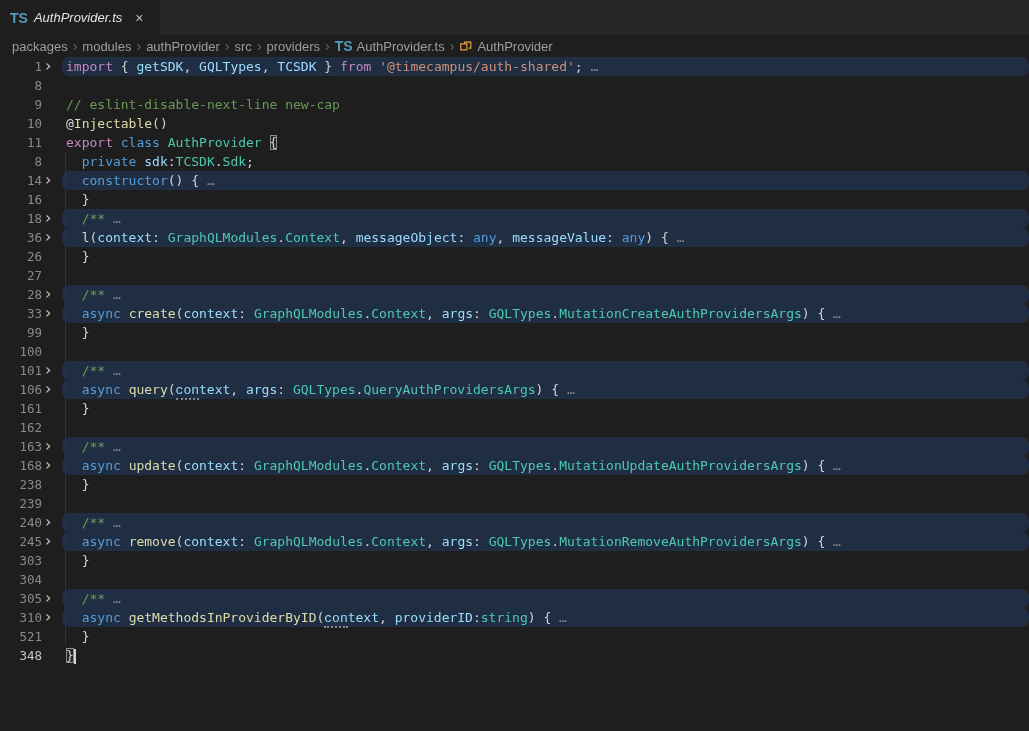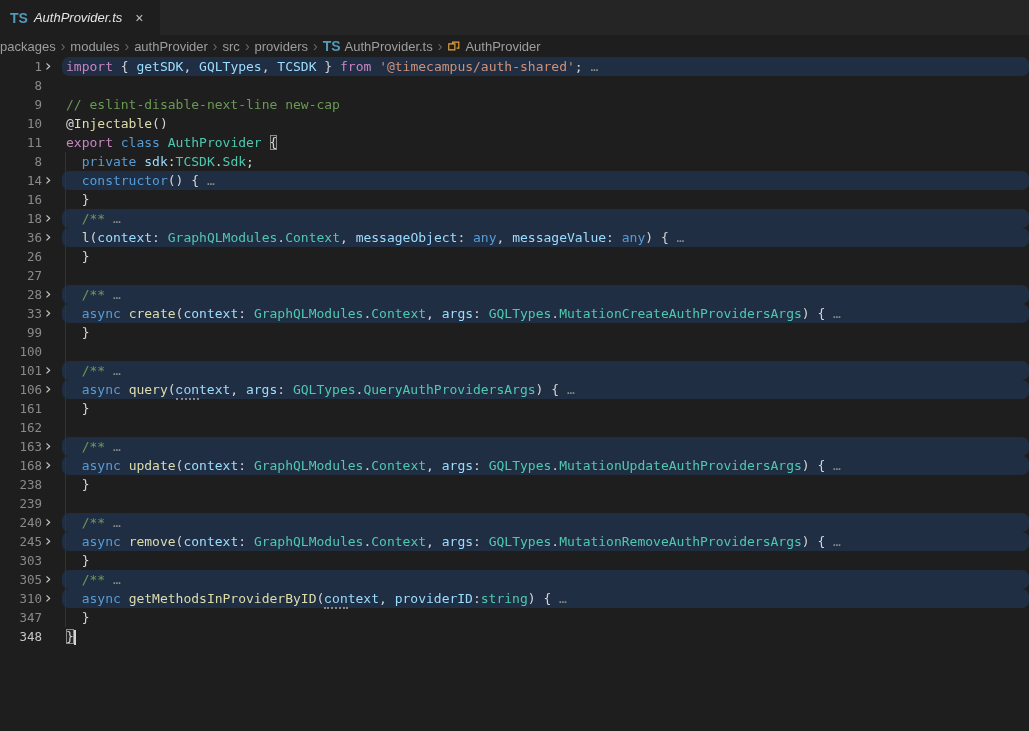--- a/index.html
+++ b/index.html
@@ -30,21 +30,21 @@
     white-space:nowrap;
   }
   .tab-close{
     margin-left:10px;color:#c0c0c0;font-size:14px;line-height:14px;
     padding:1px 3px;border-radius:3px;cursor:pointer;
   }
   
   .breadcrumbs{
     height:22px;background:var(--bg);
     display:flex;align-items:center;
-    font-size:13px;color:var(--crumb);
+    padding-left:12px;font-size:13px;color:var(--crumb);
     white-space:nowrap;
   }
   .crumb{display:flex;align-items:center;cursor:pointer;}
   .crumb-sep{color:#6a6a6a;margin:0 5px;font-size:14px;line-height:12px;}
   .crumb .ts-icon{margin-right:4px;}
   .class-icon{width:14px;height:14px;margin-right:4px;display:inline-block;}
   
   .editor{
     position:relative;
     font-family:"DejaVu Sans Mono","Liberation Mono",monospace;
@@ -301,37 +301,43 @@
         <span class="chev">›</span>
       </div>
       <div class="code"><span class="tk-p">  </span><span class="tk-b">async </span><span class="tk-f">remove</span><span class="tk-p">(</span><span class="tk-v">context</span><span class="tk-p">: </span><span class="tk-t">GraphQLModules</span><span class="tk-p">.</span><span class="tk-t">Context</span><span class="tk-p">, </span><span class="tk-v">args</span><span class="tk-p">: </span><span class="tk-t">GQLTypes</span><span class="tk-p">.</span><span class="tk-t">MutationRemoveAuthProvidersArgs</span><span class="tk-p">) {</span><span class="tk-e"> …</span></div>
     </div>
     <div class="row g">
       <div class="gutter">
         <span class="num">303</span>
       </div>
       <div class="code"><span class="tk-p">  }</span></div>
     </div>
+    <div class="row g">
+      <div class="gutter">
+        <span class="num">304</span>
+      </div>
+      <div class="code"></div>
+    </div>
     <div class="row hl g">
       <div class="gutter">
         <span class="num">305</span>
         <span class="chev">›</span>
       </div>
       <div class="code"><span class="tk-p">  </span><span class="tk-c">/**</span><span class="tk-e"> …</span></div>
     </div>
     <div class="row hl g">
       <div class="gutter">
         <span class="num">310</span>
         <span class="chev">›</span>
       </div>
       <div class="code"><span class="tk-p">  </span><span class="tk-b">async </span><span class="tk-f">getMethodsInProviderByID</span><span class="tk-p">(</span><span class="tk-vh">con</span><span class="tk-v">text</span><span class="tk-p">, </span><span class="tk-v">providerID</span><span class="tk-p">:</span><span class="tk-t">string</span><span class="tk-p">) {</span><span class="tk-e"> …</span></div>
     </div>
     <div class="row g">
       <div class="gutter">
-        <span class="num">347</span>
+        <span class="num">521</span>
       </div>
       <div class="code"><span class="tk-p">  }</span></div>
     </div>
     <div class="row active">
       <div class="gutter">
         <span class="num">348</span>
       </div>
       <div class="code"><span class="tk-x">}</span><span class="cursor"></span></div>
     </div>
   </div>

